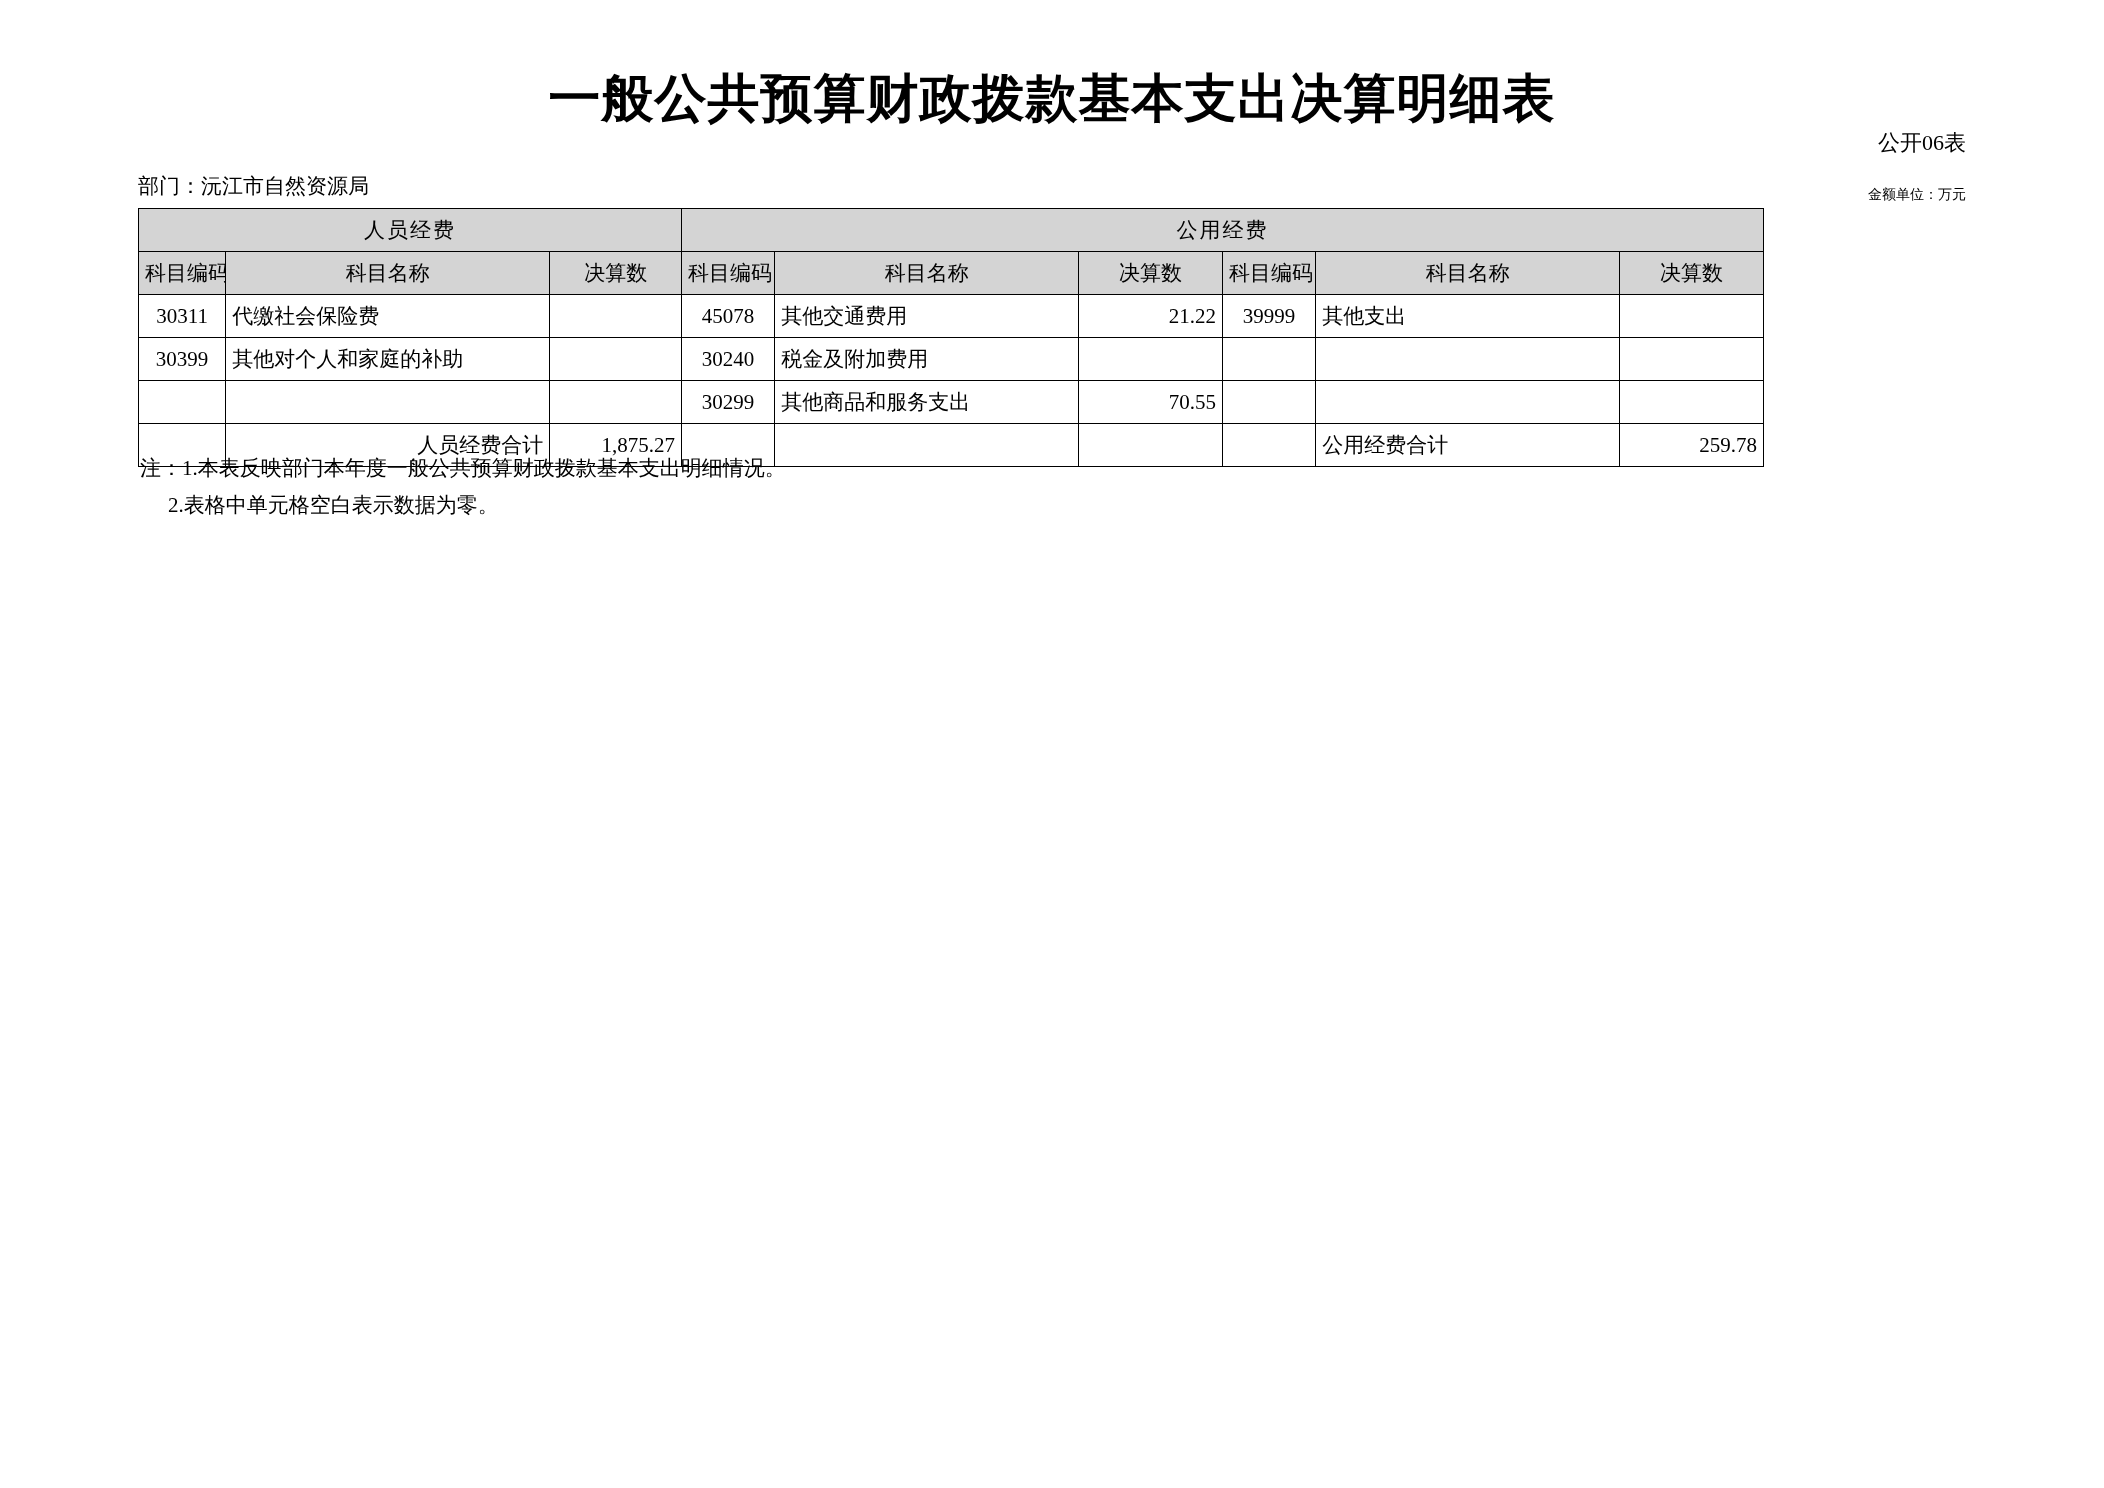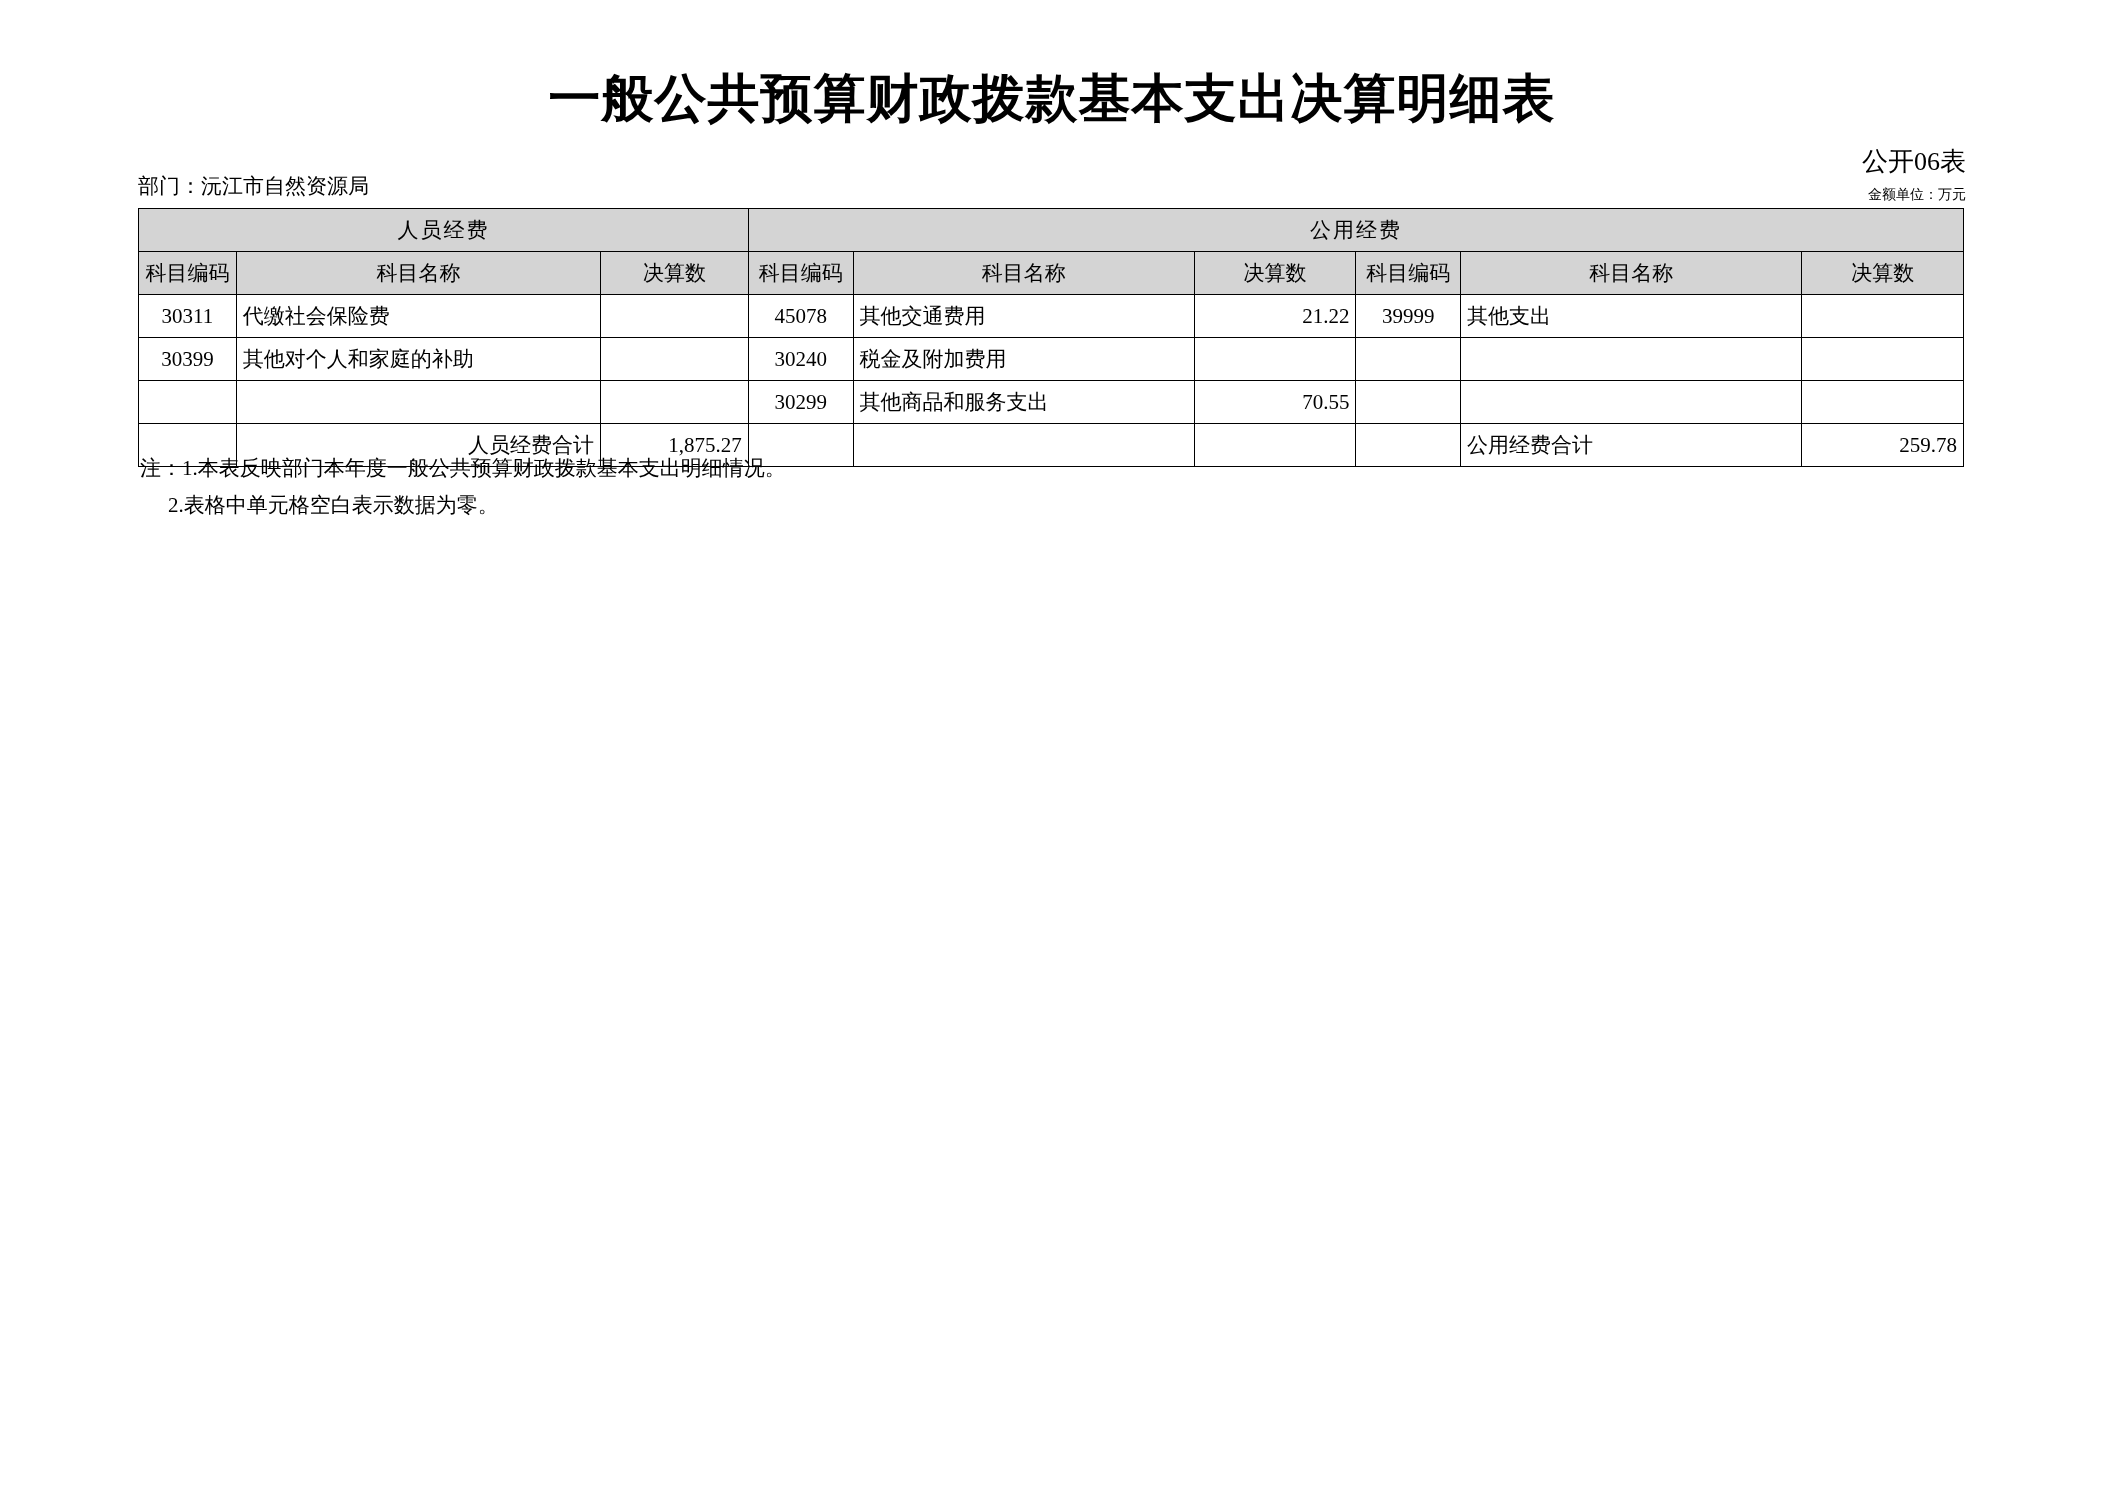--- a/index.html
+++ b/index.html
@@ -27,22 +27,22 @@
     font-size: 52px;
     font-weight: bold;
     letter-spacing: 1px;
     margin: 0;
     padding-top: 64px;
     font-family: "Liberation Serif", "DejaVu Serif", serif;
   }
   .sheet-no {
     position: absolute;
     right: 138px;
-    top: 144px;
-    font-size: 26px;
+    top: 128px;
+    font-size: 22px;
     margin-left: 26px;
   }
   .meta-row {
     position: absolute;
     left: 138px;
     right: 138px;
     top: 172px;
     height: 28px;
   }
   .meta-left {
@@ -56,21 +56,21 @@
     right: 0;
     top: 14px;
     font-size: 14px;
   }
   table.main {
     position: absolute;
     left: 138px;
     top: 208px;
     border-collapse: collapse;
     table-layout: fixed;
-    width: 1826px;
+    width: 1626px;
     font-size: 21px;
     border-radius: 8px;
   }
   table.main td, table.main th {
     border: 1px solid #000000;
     padding: 0 6px;
     height: 42px;
     font-weight: normal;
     font-size: 21px;
     vertical-align: middle;

